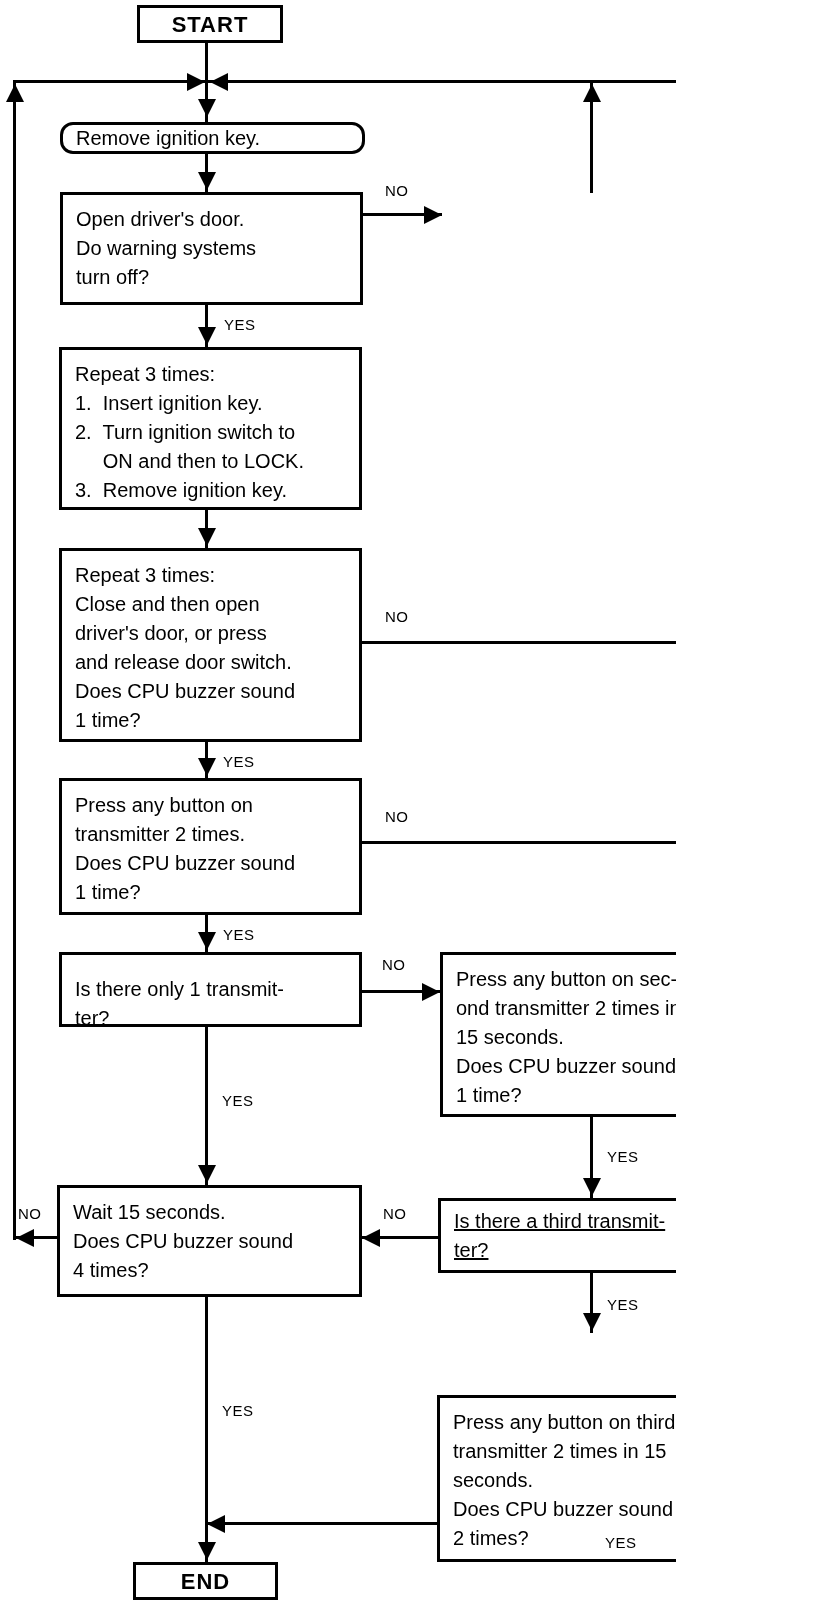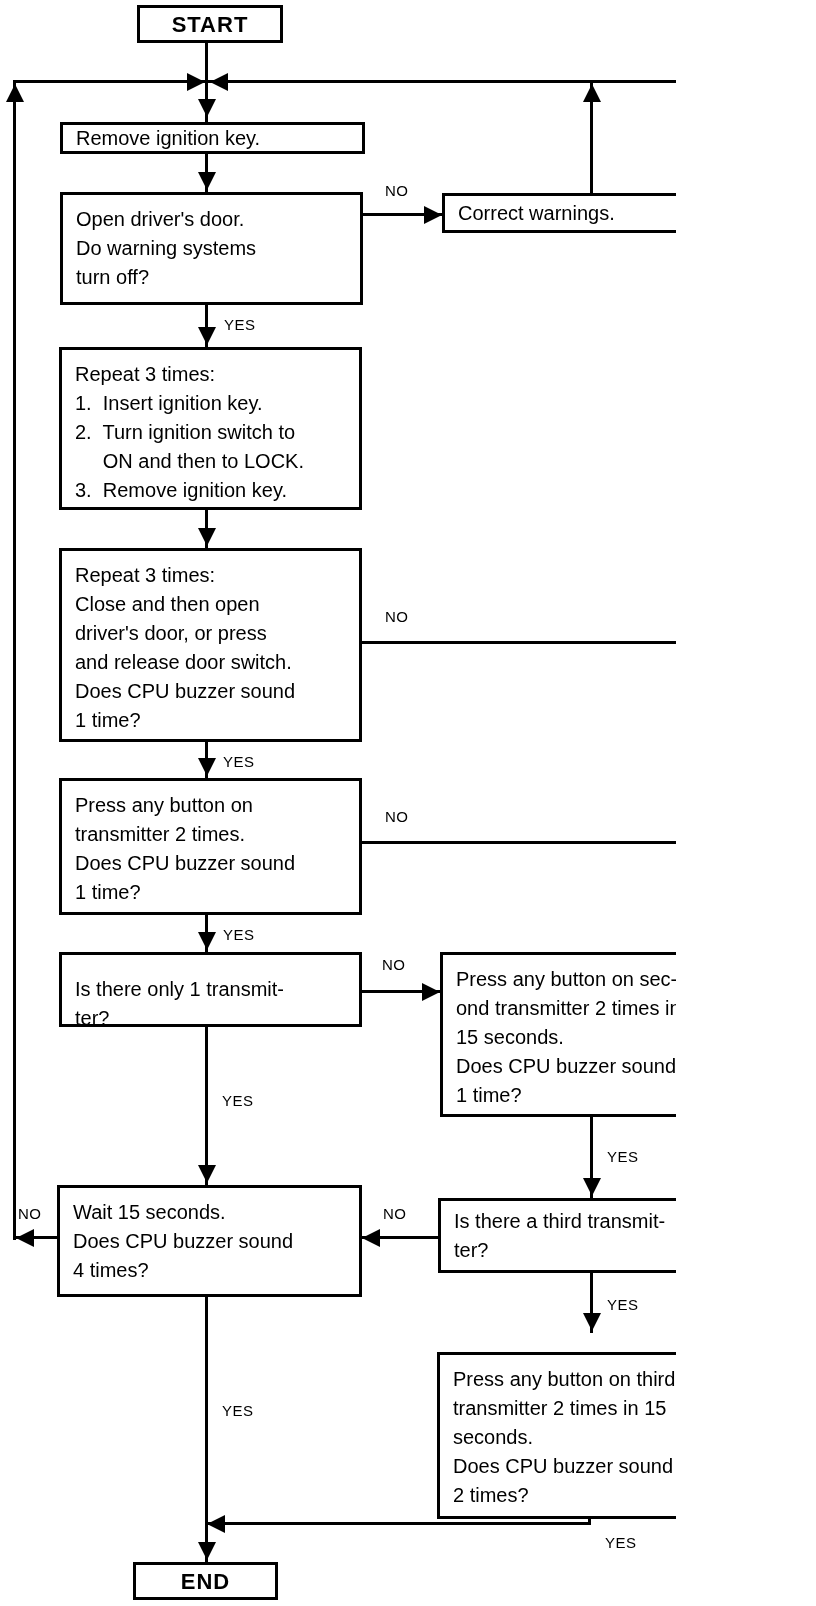--- a/index.html
+++ b/index.html
@@ -102,27 +102,26 @@
   <div class="ah down" style="left:583px; top:1178px;"></div>
   <div class="ah left" style="left:362px; top:1229px;"></div>
   <div class="ah left" style="left:16px;  top:1229px;"></div>
   <div class="ah down" style="left:583px; top:1313px;"></div>
   <div class="ah right" style="left:774px; top:1406px;"></div>
   <div class="ah left" style="left:207px; top:1515px;"></div>
   <div class="ah down" style="left:198px; top:1542px;"></div>
 
   <div class="box terminal" style="left:137px; top:5px; width:146px; height:38px;">START</div>
 
-  <div class="box single" style="left:60px; top:122px; width:305px; height:32px;">Remove ignition key.</div>
+  <div class="box single" style="left:60px; top:122px; width:305px; height:32px;border-radius:13px;">Remove ignition key.</div>
 
   <div class="box" style="left:60px; top:192px; width:303px; height:113px;">Open driver's door.
 Do warning systems
 turn off?</div>
 
-  <div class="box single" style="left:442px; top:193px; width:306px; height:40px;">Correct warnings.</div>
 
   <div class="box" style="left:59px; top:347px; width:303px; height:163px;">Repeat 3 times:
 1.  Insert ignition key.
 2.  Turn ignition switch to
      ON and then to LOCK.
 3.  Remove ignition key.</div>
 
   <div class="box" style="left:59px; top:548px; width:303px; height:194px;">Repeat 3 times:
 Close and then open
 driver's door, or press
@@ -141,24 +140,24 @@
   <div class="box" style="left:440px; top:952px; width:303px; height:165px;">Press any button on sec-
 ond transmitter 2 times in
 15 seconds.
 Does CPU buzzer sound
 1 time?</div>
 
   <div class="box" style="left:57px; top:1185px; width:305px; height:112px;">Wait 15 seconds.
 Does CPU buzzer sound
 4 times?</div>
 
-  <div class="box" style="left:438px; top:1198px; width:305px; height:75px; padding-top:6px;">Is there a third transmit-
+  <div class="box" style="left:438px; top:1198px; width:305px; height:75px; padding-top:6px;text-decoration:underline;">Is there a third transmit-
 ter?</div>
 
-  <div class="box" style="left:437px; top:1352px; width:305px; height:167px;">Press any button on third
+  <div class="box" style="left:437px; top:1395px; width:305px; height:167px;">Press any button on third
 transmitter 2 times in 15
 seconds.
 Does CPU buzzer sound
 2 times?</div>
 
   <div class="box terminal" style="left:133px; top:1562px; width:145px; height:38px;">END</div>
 
   <span class="lbl" style="left:385px; top:180px;">NO</span>
   <span class="lbl" style="left:224px; top:314px;">YES</span>
   <span class="lbl" style="left:385px; top:606px;">NO</span>

